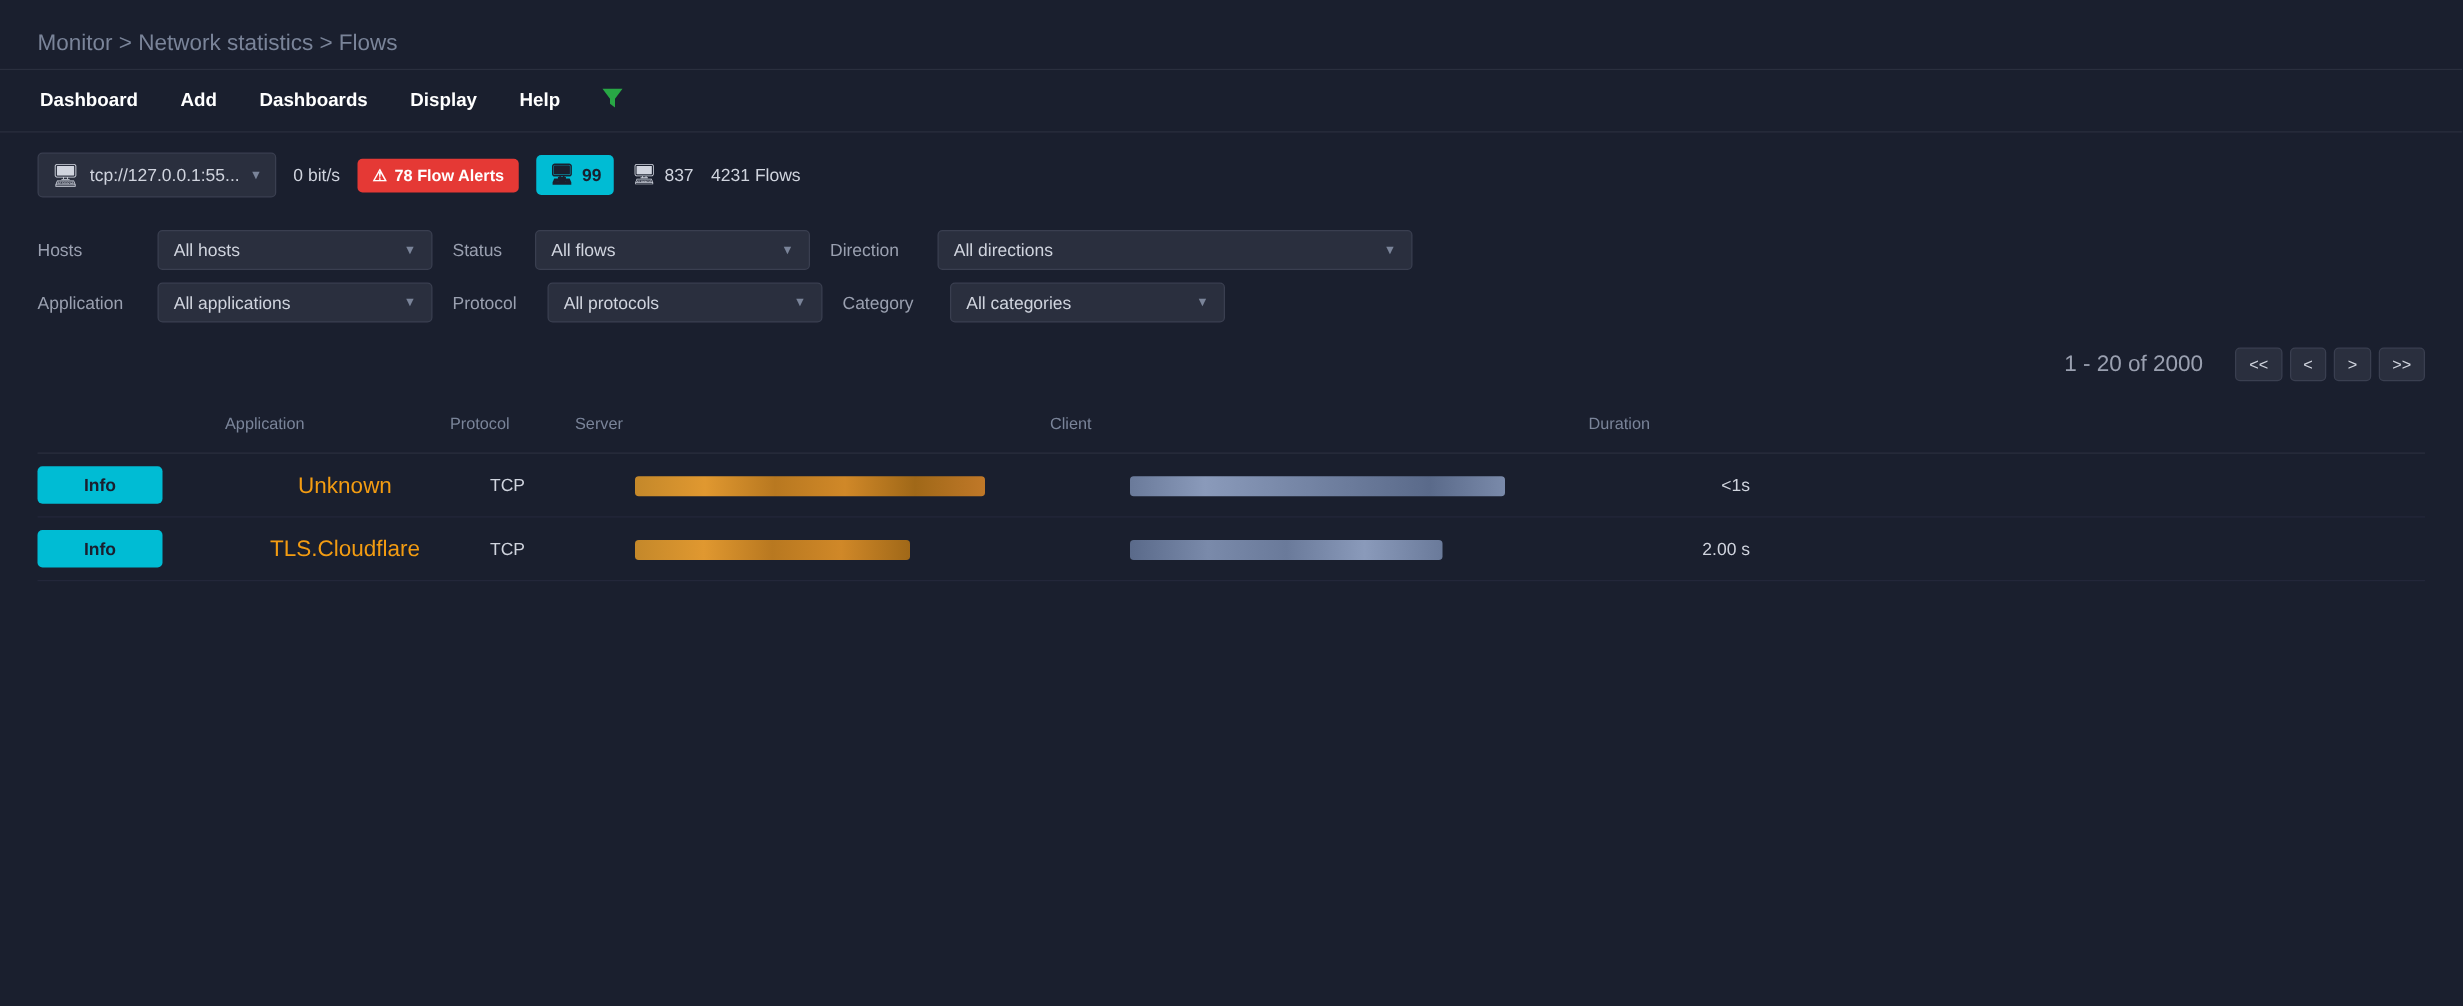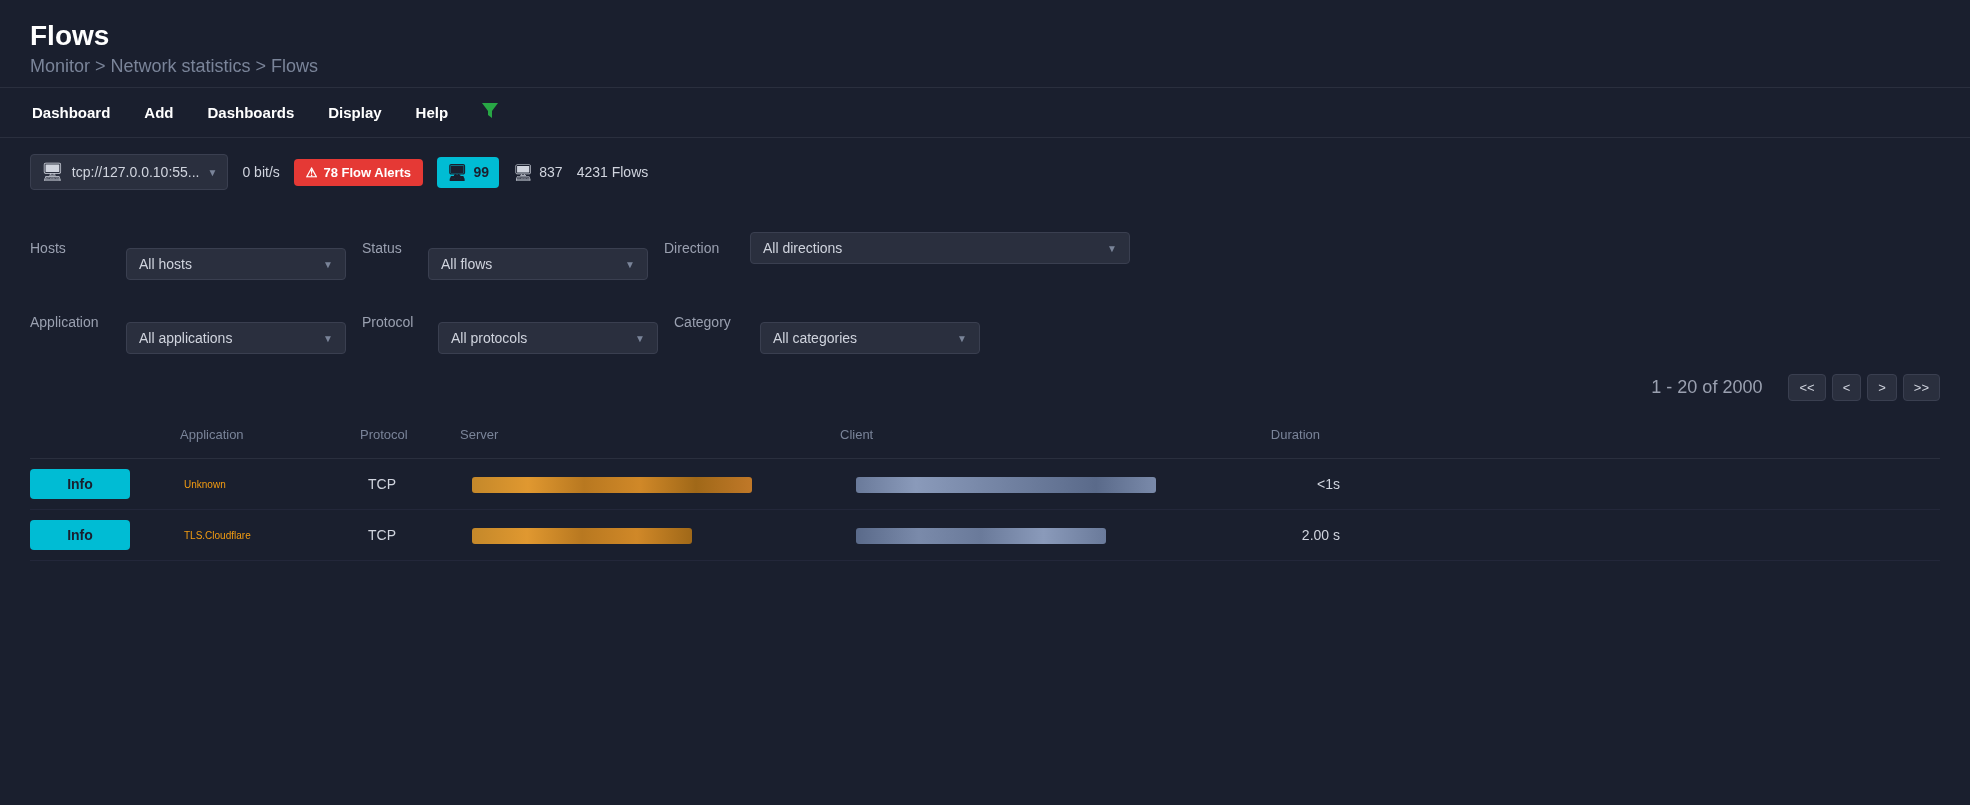--- a/index.html
+++ b/index.html
@@ -153,21 +153,20 @@
     }
 
     .filter-select .arrow {
       color: #7a8499;
       font-size: 10px;
       margin-left: auto;
     }
 
     .filter-select.wide {
       min-width: 220px;
-      margin-top: 32px;
     }
 
     .filter-select.direction {
       min-width: 380px;
     }
 
     .pagination-row {
       display: flex;
       justify-content: flex-end;
       align-items: center;
@@ -208,39 +207,40 @@
       font-size: 13px;
       padding: 6px 10px;
     }
 
     .table-row {
       display: grid;
       grid-template-columns: 140px 180px 100px 380px 380px 120px;
       padding: 6px 0;
       border-bottom: 1px solid #23273a;
       align-items: center;
-      gap: 4px;
+      gap: 16px;
     }
 
     .info-btn {
       background: #00bcd4;
       color: #1a1f2e;
       border: none;
       border-radius: 4px;
       padding: 7px 18px;
       font-size: 14px;
       font-weight: bold;
       cursor: pointer;
       width: 100px;
       text-align: center;
     }
 
     .app-name {
-      font-size: 10px;
+      font-size: 18px;
       padding: 0 10px;
+      text-align: center;
     }
 
     .app-name.unknown {
       color: #f39c12;
     }
 
     .app-name.cloudflare {
       color: #f39c12;
     }
 
@@ -262,41 +262,40 @@
       display: inline-block;
       height: 16px;
       border-radius: 3px;
       vertical-align: middle;
     }
   </style>
 </head>
 <body>
 
 <div class="header">
-  <div class="page-title">Flows</div>
   <div class="breadcrumb">Monitor &gt; Network statistics &gt; Flows</div>
 </div>
 
 <div class="nav-bar">
   <div class="nav-item">Dashboard</div>
   <div class="nav-item">Add</div>
   <div class="nav-item">Dashboards</div>
   <div class="nav-item">Display</div>
   <div class="nav-item">Help</div>
   <div class="nav-filter-icon">
     <svg width="20" height="20" viewBox="0 0 20 20" fill="#28a745">
       <polygon points="2,3 18,3 12,11 12,18 8,15 8,11"></polygon>
     </svg>
   </div>
 </div>
 
 <div class="toolbar">
   <div class="source-selector">
     <span style="font-size:18px;">🖥</span>
-    <span>tcp://127.0.0.10:55...</span>
+    <span>tcp://127.0.0.1:55...</span>
     <span class="arrow">▼</span>
   </div>
   <div class="bitrate">0 bit/s</div>
   <div class="alert-badge">
     <span>⚠</span>
     <span>78 Flow Alerts</span>
   </div>
   <div class="online-badge">
     <span style="font-size:16px;">🖥</span>
     <span>99</span>

